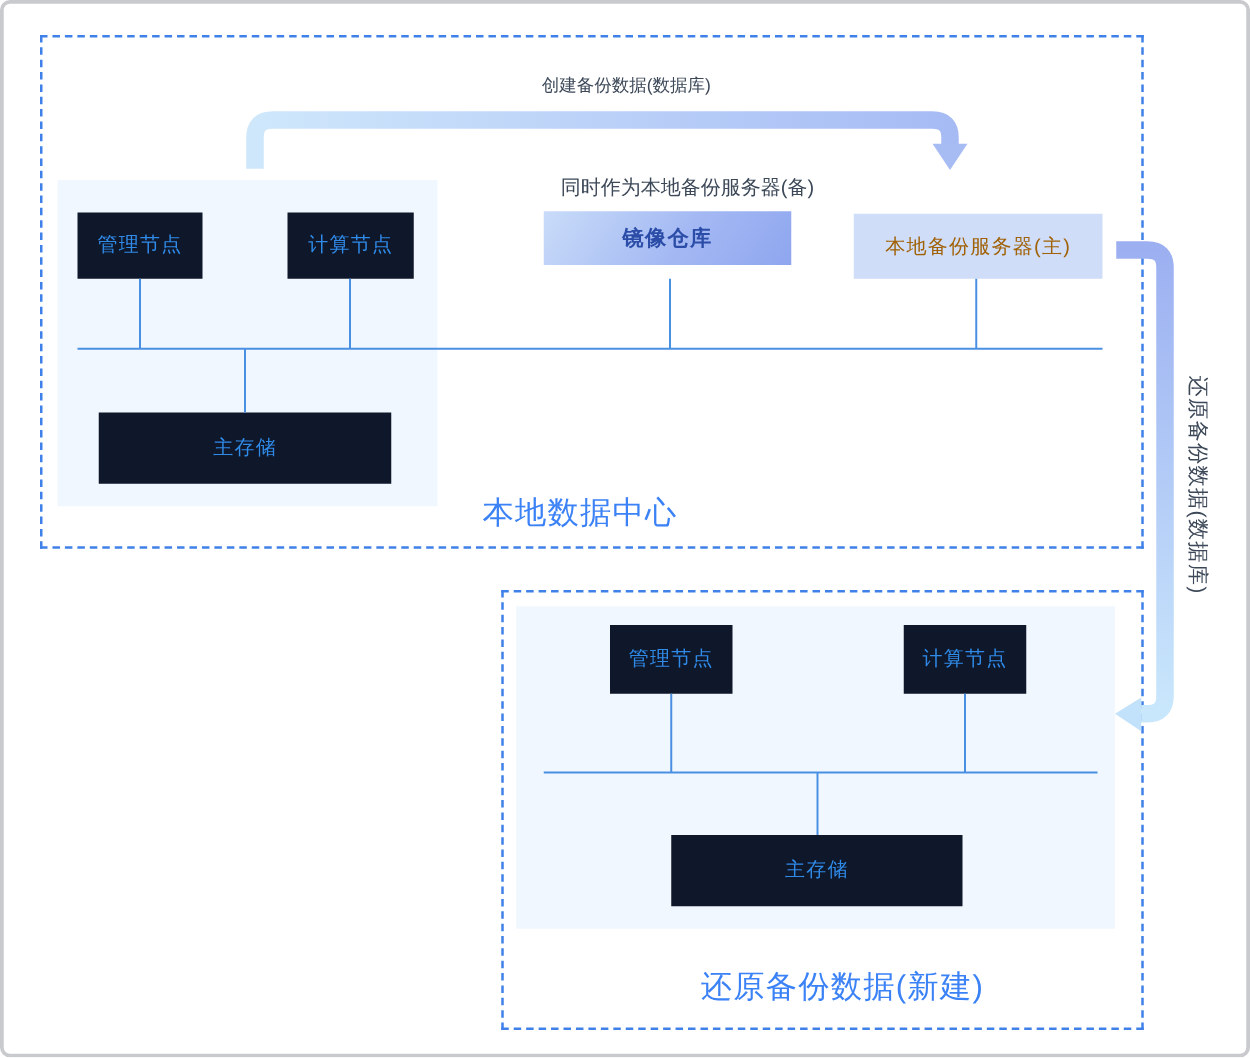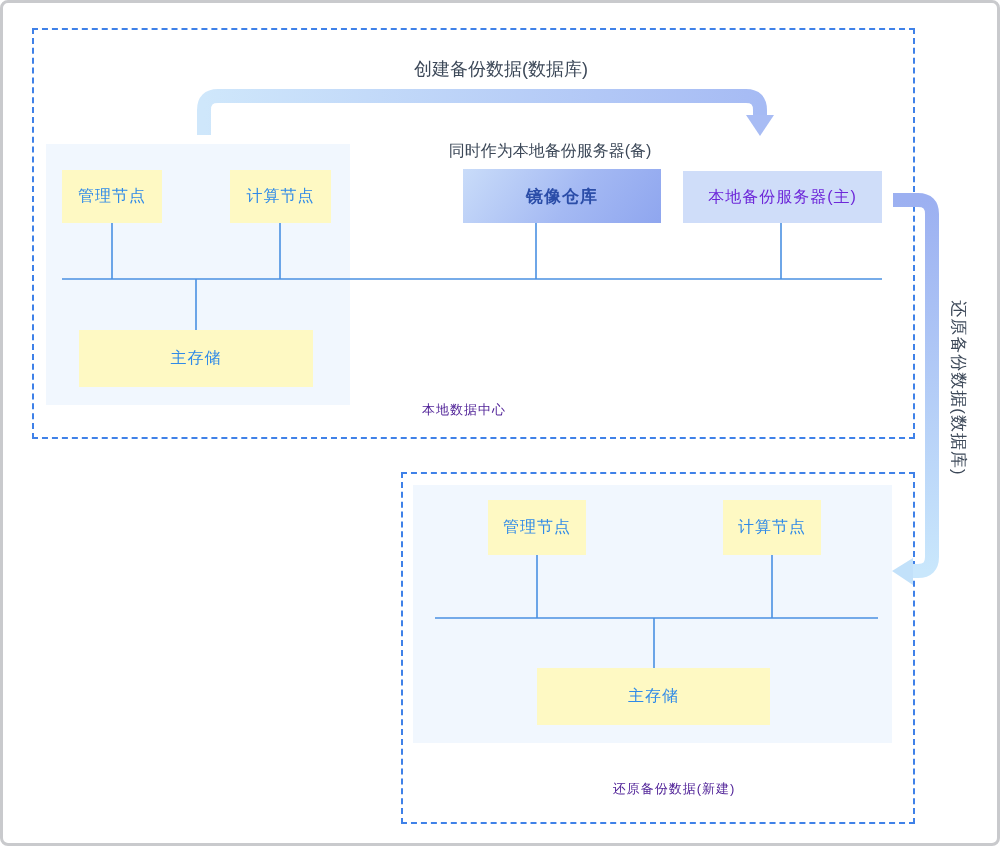--- a/index.html
+++ b/index.html
@@ -29,51 +29,51 @@
     position: absolute;
     background: #f1f7fe;
   }
   .panel1 { left: 46px; top: 144px; width: 304px; height: 261px; }
   .panel2 { left: 413px; top: 485px; width: 479px; height: 258px; }
   .node {
     position: absolute;
     display: flex;
     align-items: center;
     justify-content: center;
-    background: #fef9c3;
+    background: #0f172a;
     color: #2f8ae8;
     font-size: 16px;
     letter-spacing: 1px;
     white-space: nowrap;
   }
   .node-mirror {
     background: linear-gradient(125deg, #c9dcf9 0%, #a4b9f3 55%, #8fa6ef 100%);
     color: #2b4da8;
     font-weight: bold;
     font-size: 17px;
   }
   .node-backup-primary {
     background: #cfddf9;
-    color: #6d28d9;
+    color: #a16207;
   }
   .anno {
     position: absolute;
     transform: translate(-50%, -50%);
     white-space: nowrap;
     color: #3c4858;
-    font-size: 18px;
+    font-size: 14px;
   }
   .anno-small { font-size: 16px; }
   .anno-vertical { transform: translate(-50%, -50%) rotate(90deg); font-size: 17px; letter-spacing: 1px; }
   .dc-label {
     position: absolute;
     transform: translate(-50%, -50%);
     white-space: nowrap;
-    color: #4c1d95;
-    font-size: 13px;
+    color: #3b82f6;
+    font-size: 25px;
     font-weight: 500;
     letter-spacing: 1px;
   }
   svg.overlay {
     position: absolute;
     left: 0; top: 0;
     width: 1000px; height: 846px;
     pointer-events: none;
   }
 </style>
@@ -85,21 +85,21 @@
   <div class="frame"></div>
 
   <div class="dc-boundary dc1-boundary"></div>
   <div class="dc-boundary dc2-boundary"></div>
 
   <div class="cluster-panel panel1"></div>
   <div class="cluster-panel panel2"></div>
 
   <div class="node" style="left:62px; top:170px; width:100px; height:53px;">管理节点</div>
   <div class="node" style="left:230px; top:170px; width:101px; height:53px;">计算节点</div>
-  <div class="node node-mirror" style="left:435px; top:169px; width:198px; height:54px;margin-left:28px;">镜像仓库</div>
+  <div class="node node-mirror" style="left:435px; top:169px; width:198px; height:43px;">镜像仓库</div>
   <div class="node node-backup-primary" style="left:683px; top:171px; width:199px; height:52px;">本地备份服务器(主)</div>
   <div class="node" style="left:79px; top:330px; width:234px; height:57px;">主存储</div>
 
   <div class="node" style="left:488px; top:500px; width:98px; height:55px;">管理节点</div>
   <div class="node" style="left:723px; top:500px; width:98px; height:55px;">计算节点</div>
   <div class="node" style="left:537px; top:668px; width:233px; height:57px;">主存储</div>
 
   <div class="anno" style="left:501px; top:69px;">创建备份数据(数据库)</div>
   <div class="anno anno-small" style="left:550px; top:151px;">同时作为本地备份服务器(备)</div>
   <div class="anno anno-vertical" style="left:958px; top:388px;">还原备份数据(数据库)</div>

